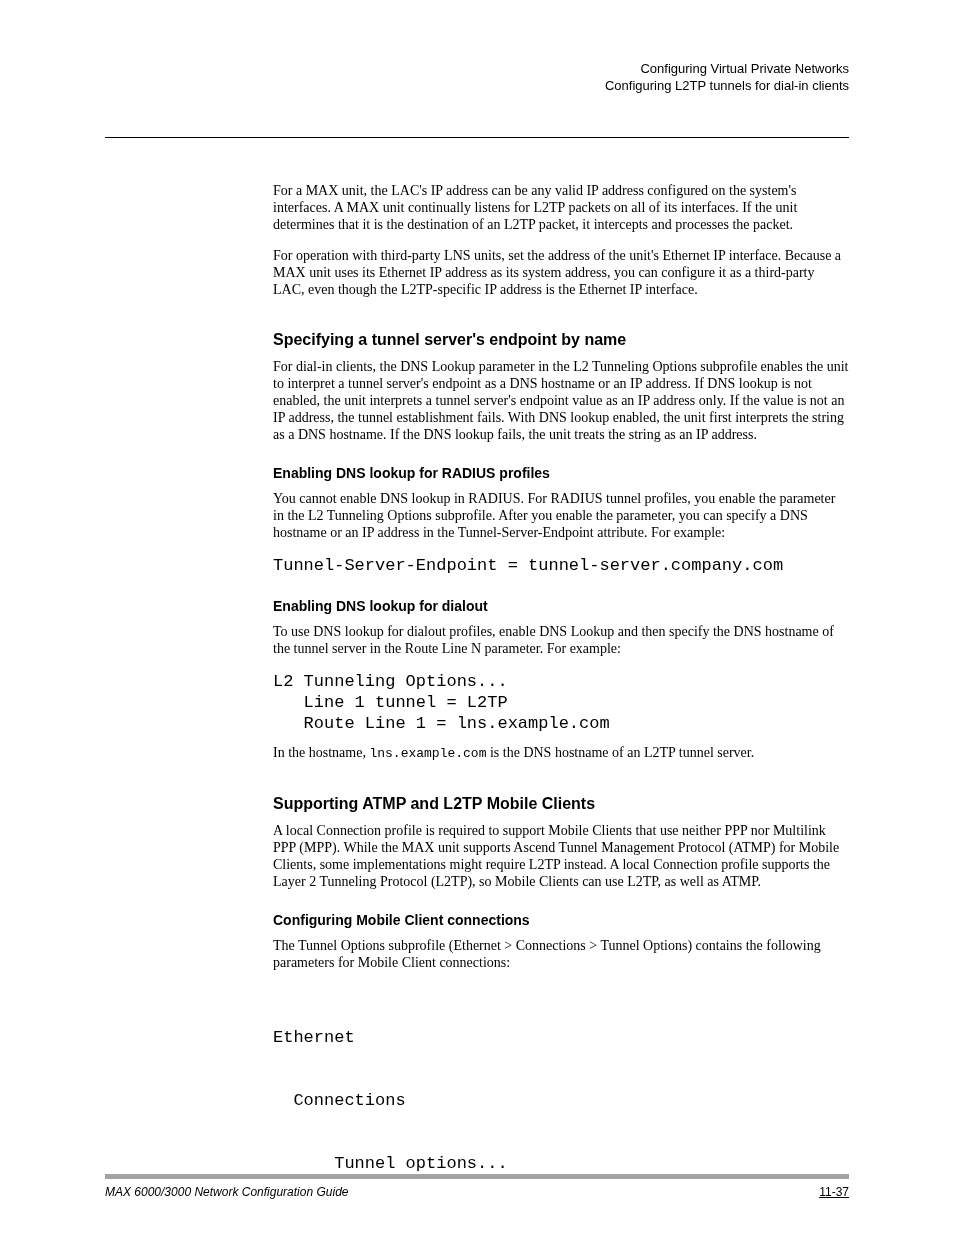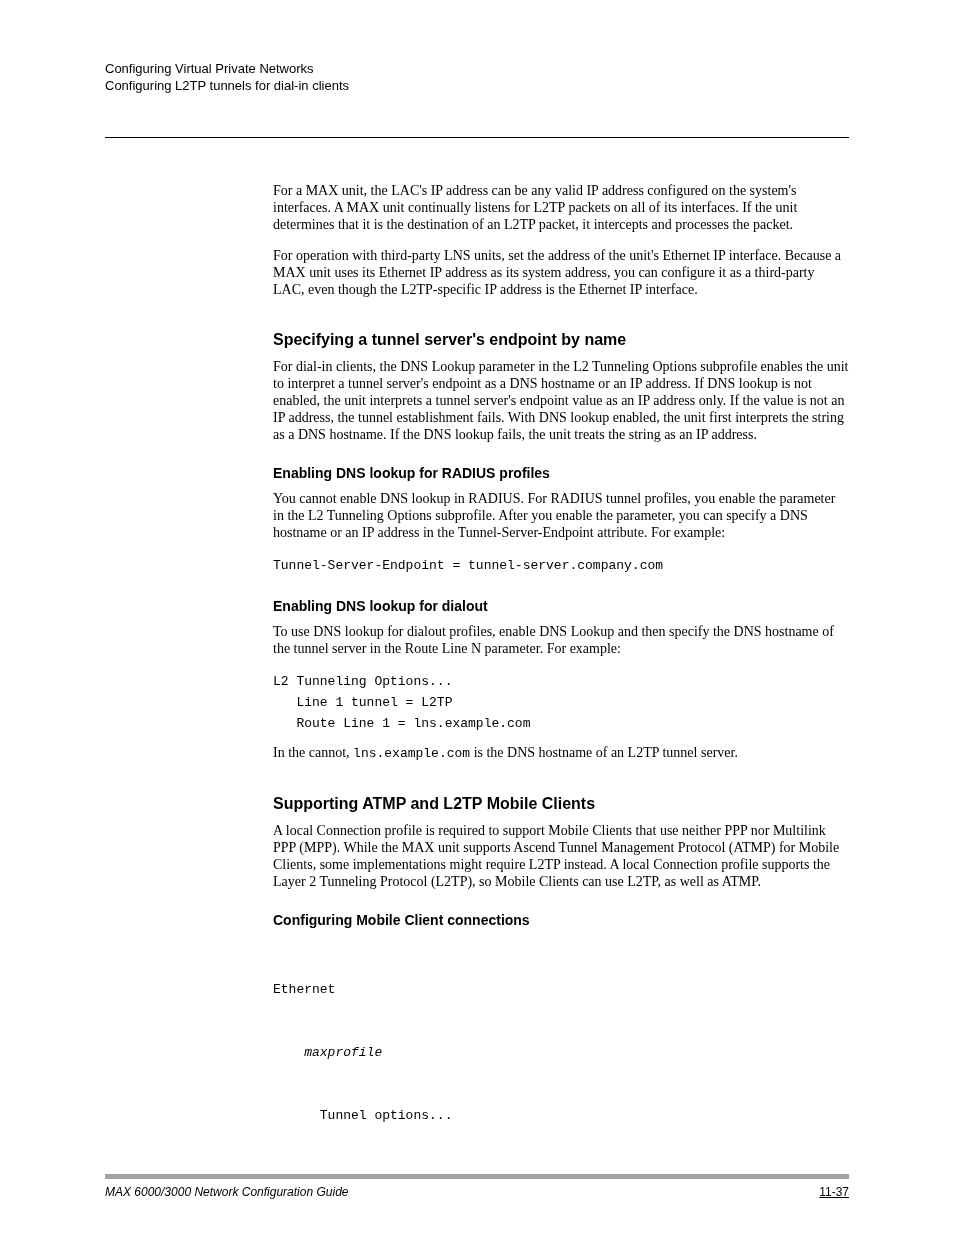--- a/index.html
+++ b/index.html
@@ -14,20 +14,21 @@
     height: 1235px;
     box-sizing: border-box;
     padding: 60px 105px 0 105px;
     position: relative;
   }
   .header-rule {
     border-bottom: 1px solid #000;
     height: 36px;
   }
   .header-titles {
+    text-align: right;
     font-family: "Helvetica", Arial, sans-serif;
     font-size: 13px;
     line-height: 17px;
     margin-bottom: 7px;
   }
   .content-area {
     padding-left: 168px;
     padding-top: 44px;
     font-size: 14px;
     line-height: 17px;
@@ -44,21 +45,21 @@
   }
   .h4 {
     font-family: "Helvetica", Arial, sans-serif;
     font-weight: bold;
     font-size: 14px;
     margin-top: 22px;
     margin-bottom: 8px;
   }
   .mono {
     font-family: "Courier New", Courier, monospace;
-    font-size: 13px;
+    font-size: 17px;
     white-space: pre;
     line-height: 21px;
   }
   .mono-block {
     margin: 6px 0 10px 0;
   }
   .inline-mono {
     font-family: "Courier New", Courier, monospace;
     font-size: 13px;
   }
@@ -104,31 +105,32 @@
     <p class="para">You cannot enable DNS lookup in RADIUS. For RADIUS tunnel profiles, you enable the parameter in the L2 Tunneling Options subprofile. After you enable the parameter, you can specify a DNS hostname or an IP address in the Tunnel-Server-Endpoint attribute. For example:</p>
     <div class="mono mono-block">Tunnel-Server-Endpoint = tunnel-server.company.com</div>
 
     <div class="h4">Enabling DNS lookup for dialout</div>
     <p class="para">To use DNS lookup for dialout profiles, enable DNS Lookup and then specify the DNS hostname of the tunnel server in the Route Line N parameter. For example:</p>
     <div class="mono mono-block">L2 Tunneling Options...
    Line 1 tunnel = L2TP
    Route Line 1 = lns.example.com</div>
 
     <p class="para">
-      <span>In the cannot, </span><span class="inline-mono">lns.example.com</span><span> is the DNS hostname of an L2TP tunnel server.</span>
+      <span>In the hostname, </span><span class="inline-mono">lns.example.com</span><span> is the DNS hostname of an L2TP tunnel server.</span>
     </p>
 
     <div class="h3">Supporting ATMP and L2TP Mobile Clients</div>
     <p class="para">A local Connection profile is required to support Mobile Clients that use neither PPP nor Multilink PPP (MPP). While the MAX unit supports Ascend Tunnel Management Protocol (ATMP) for Mobile Clients, some implementations might require L2TP instead. A local Connection profile supports the Layer 2 Tunneling Protocol (L2TP), so Mobile Clients can use L2TP, as well as ATMP.</p>
 
     <div class="h4">Configuring Mobile Client connections</div>
+    <p class="para">The Tunnel Options subprofile (Ethernet &gt; Connections &gt; Tunnel Options) contains the following parameters for Mobile Client connections:</p>
 
     <div class="mono mono-block">
       <div>Ethernet</div>
-      <div class="italic">    maxprofile</div>
+      <div>  Connections</div>
       <div>      Tunnel options...</div>
       
       
       
     </div>
 
   </div>
 
   <div class="footer">
     <span>MAX 6000/3000 Network Configuration Guide</span>

